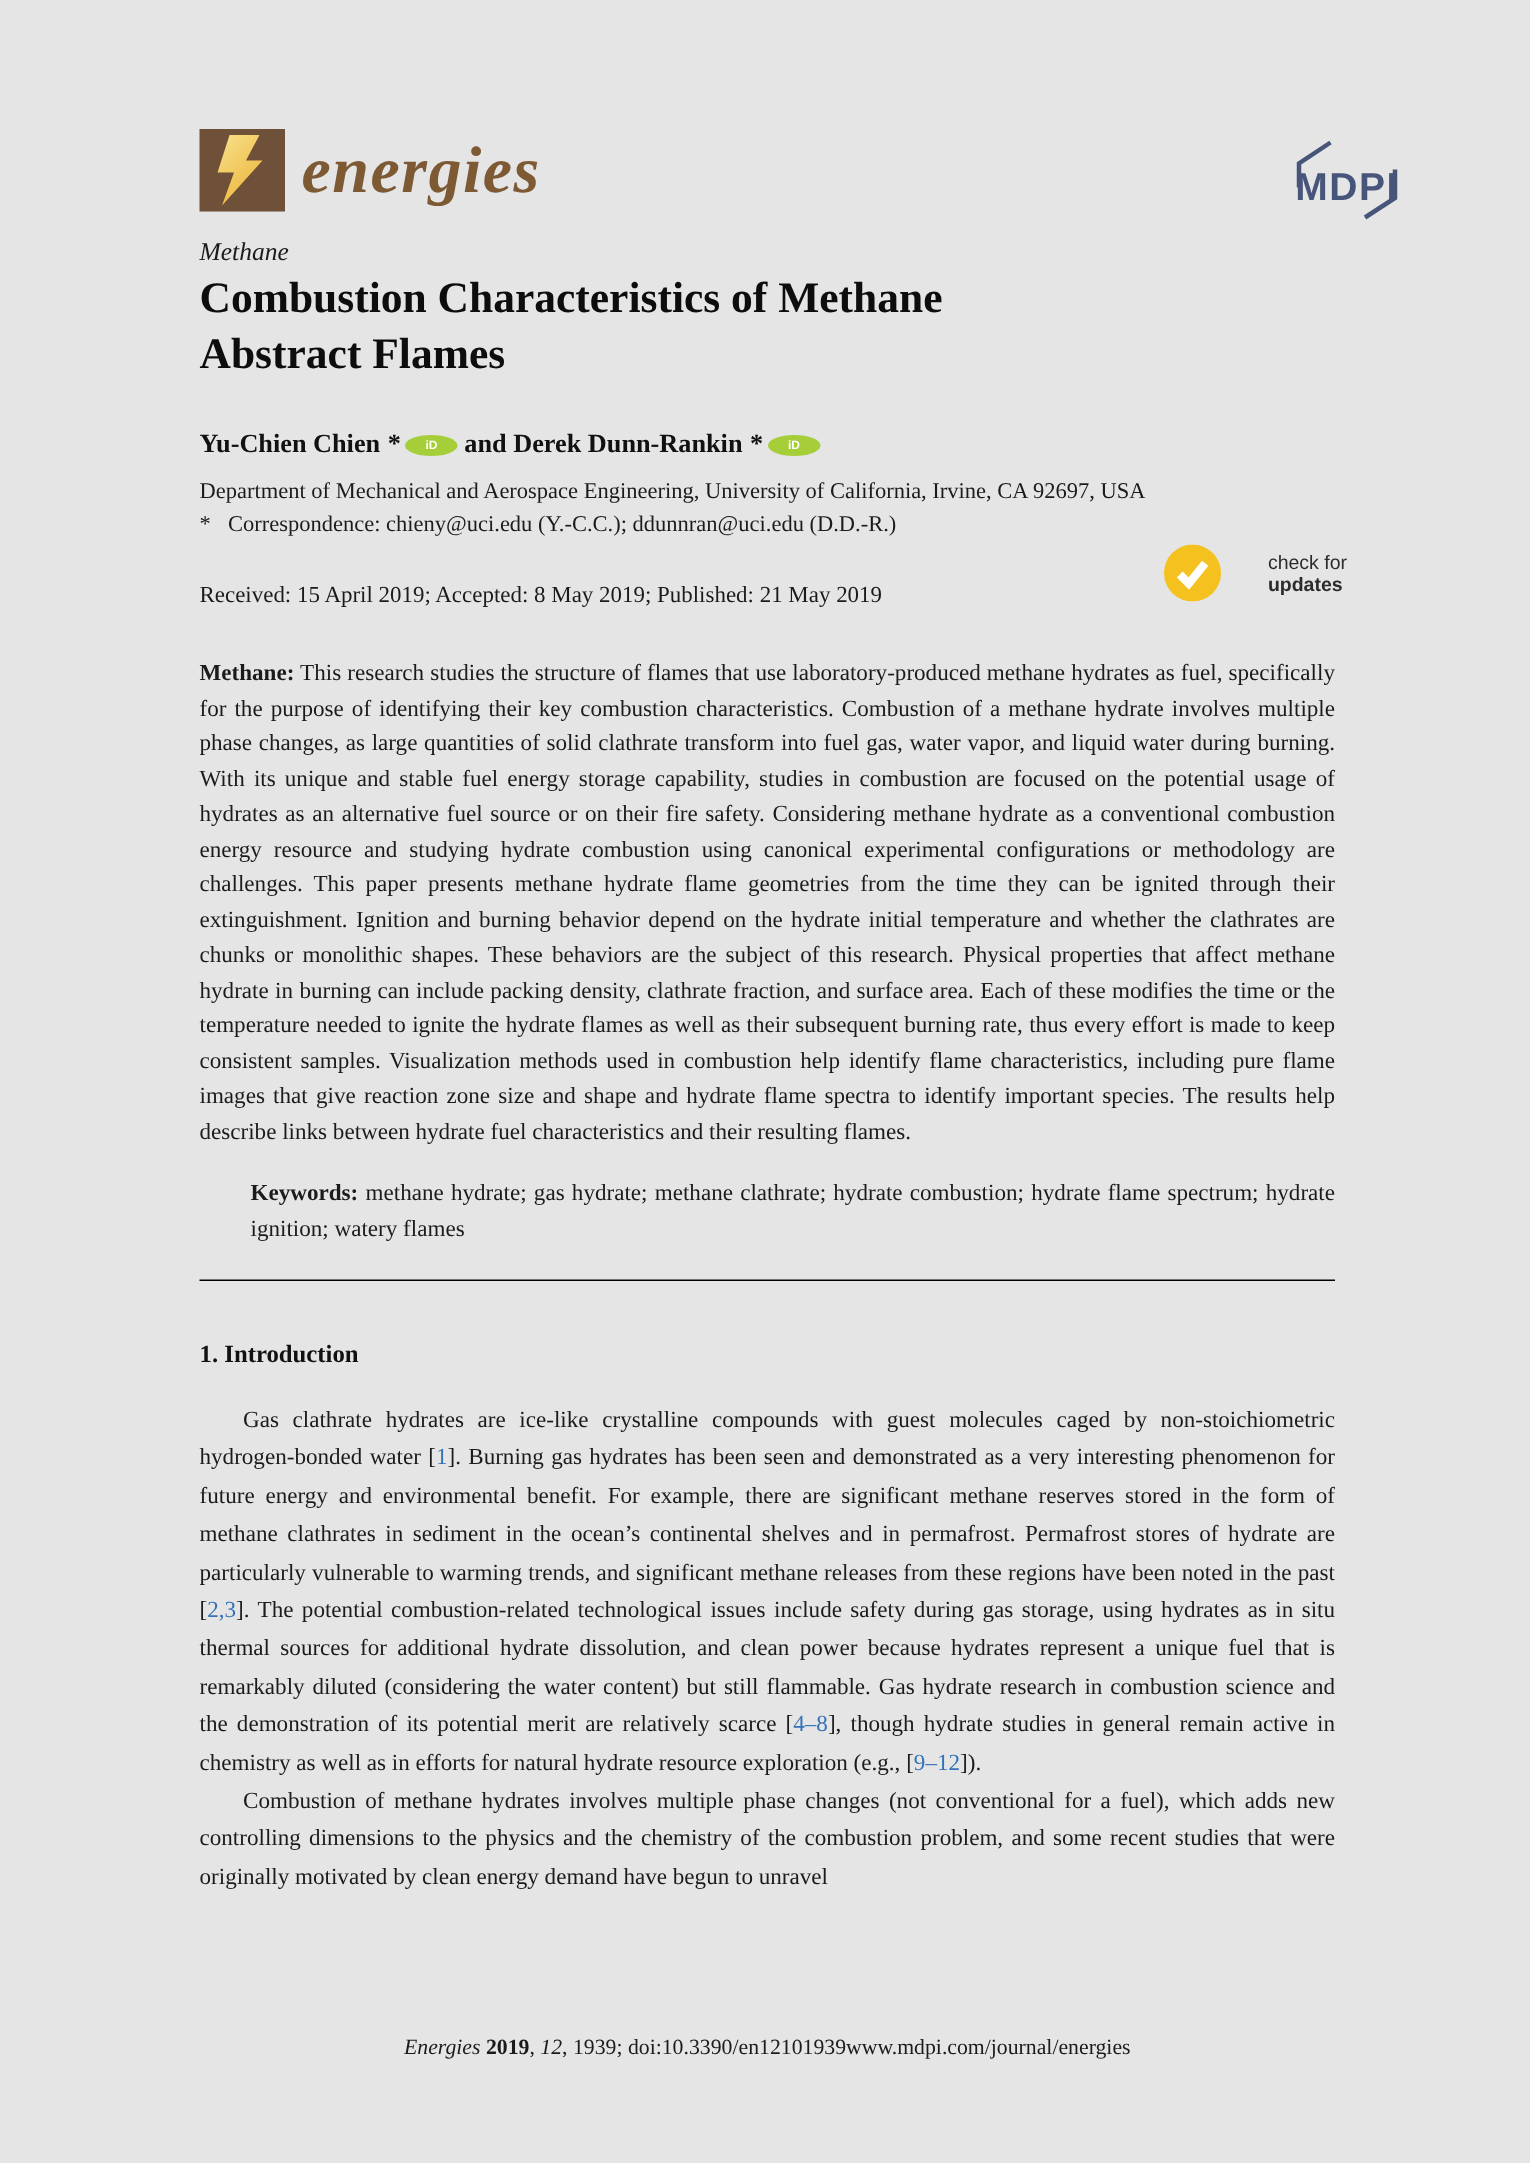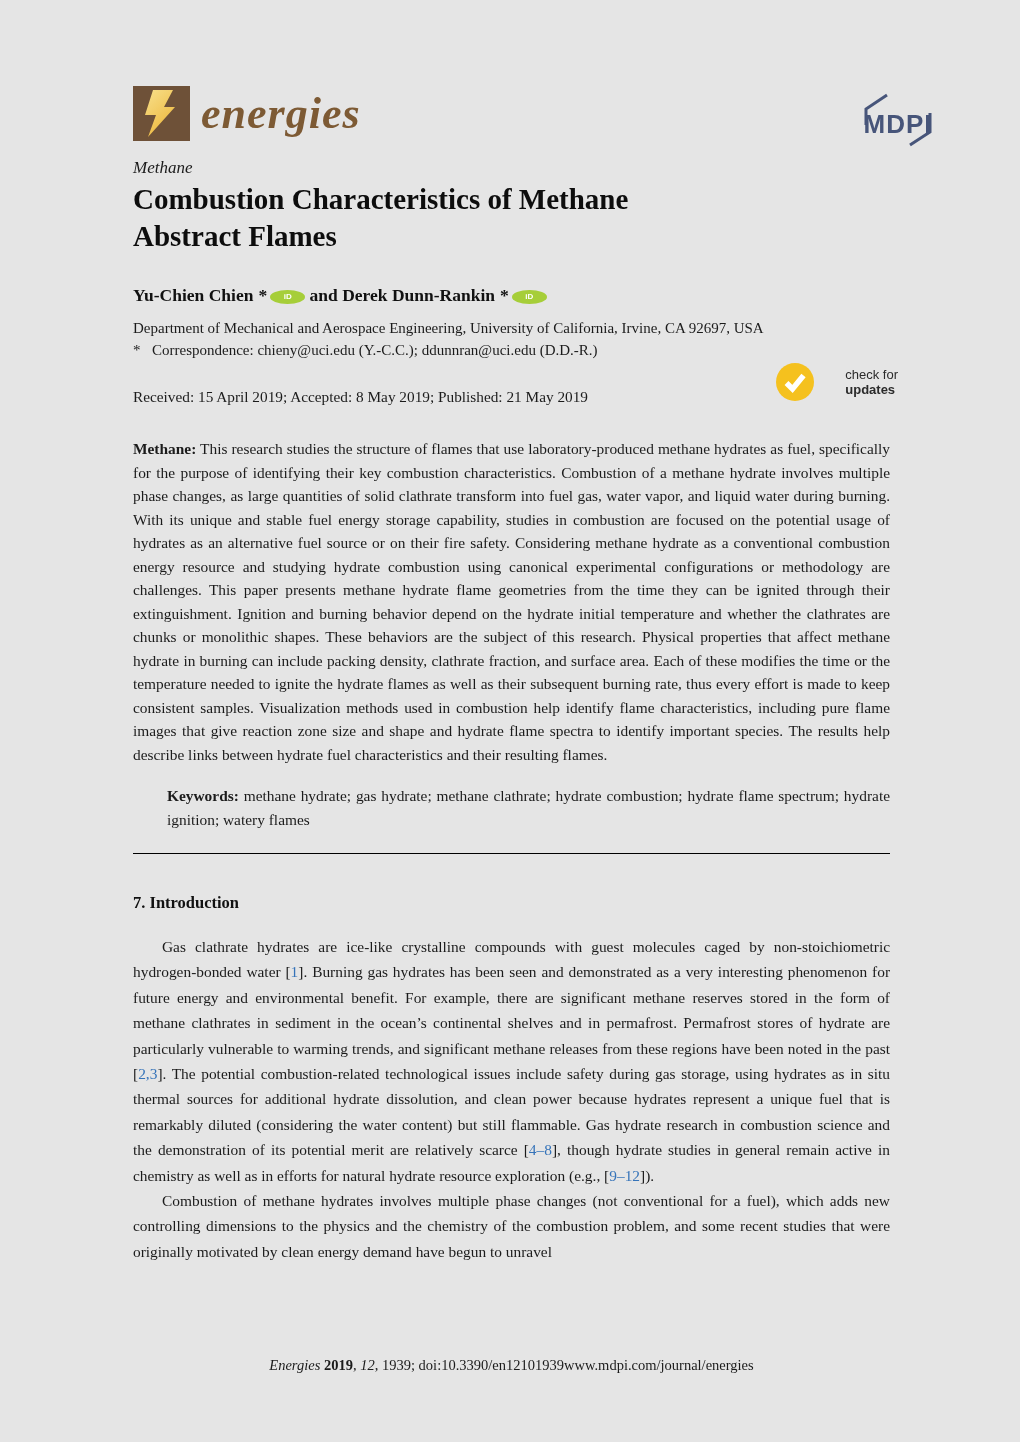--- a/index.html
+++ b/index.html
@@ -118,21 +118,21 @@
       <span>This research studies the structure of flames that use laboratory-produced methane hydrates as fuel, specifically for the purpose of identifying their key combustion characteristics. Combustion of a methane hydrate involves multiple phase changes, as large quantities of solid clathrate transform into fuel gas, water vapor, and liquid water during burning. With its unique and stable fuel energy storage capability, studies in combustion are focused on the potential usage of hydrates as an alternative fuel source or on their fire safety. Considering methane hydrate as a conventional combustion energy resource and studying hydrate combustion using canonical experimental configurations or methodology are challenges. This paper presents methane hydrate flame geometries from the time they can be ignited through their extinguishment. Ignition and burning behavior depend on the hydrate initial temperature and whether the clathrates are chunks or monolithic shapes. These behaviors are the subject of this research. Physical properties that affect methane hydrate in burning can include packing density, clathrate fraction, and surface area. Each of these modifies the time or the temperature needed to ignite the hydrate flames as well as their subsequent burning rate, thus every effort is made to keep consistent samples. Visualization methods used in combustion help identify flame characteristics, including pure flame images that give reaction zone size and shape and hydrate flame spectra to identify important species. The results help describe links between hydrate fuel characteristics and their resulting flames.</span>
     </p>
 
     <p class="keywords">
       <span class="abs-label">Keywords:</span>
       <span>methane hydrate; gas hydrate; methane clathrate; hydrate combustion; hydrate flame spectrum; hydrate ignition; watery flames</span>
     </p>
 
     <hr class="rule">
 
-    <h2 class="section-heading">7. Introduction</h2>
+    <h2 class="section-heading">1. Introduction</h2>
 
     <p class="body-para"><span class="seg-plain">Gas clathrate hydrates are ice-like crystalline compounds with guest molecules caged by non-stoichiometric hydrogen-bonded water [</span><span class="seg-link">1</span><span class="seg-plain">]. Burning gas hydrates has been seen and demonstrated as a very interesting phenomenon for future energy and environmental benefit. For example, there are significant methane reserves stored in the form of methane clathrates in sediment in the ocean’s continental shelves and in permafrost. Permafrost stores of hydrate are particularly vulnerable to warming trends, and significant methane releases from these regions have been noted in the past [</span><span class="seg-link">2,3</span><span class="seg-plain">]. The potential combustion-related technological issues include safety during gas storage, using hydrates as in situ thermal sources for additional hydrate dissolution, and clean power because hydrates represent a unique fuel that is remarkably diluted (considering the water content) but still flammable. Gas hydrate research in combustion science and the demonstration of its potential merit are relatively scarce [</span><span class="seg-link">4–8</span><span class="seg-plain">], though hydrate studies in general remain active in chemistry as well as in efforts for natural hydrate resource exploration (e.g., [</span><span class="seg-link">9–12</span><span class="seg-plain">]).</span></p>
     <p class="body-para"><span class="seg-plain">Combustion of methane hydrates involves multiple phase changes (not conventional for a fuel), which adds new controlling dimensions to the physics and the chemistry of the combustion problem, and some recent studies that were originally motivated by clean energy demand have begun to unravel</span></p>
 
   </div>
 
   <div class="footer">
     <div><span class="seg-italic">Energies </span><span class="seg-bold">2019</span><span class="seg-plain">, </span><span class="seg-italic">12</span><span class="seg-plain">, 1939; doi:10.3390/en12101939</span></div>
     <div>www.mdpi.com/journal/energies</div>
   </div>

